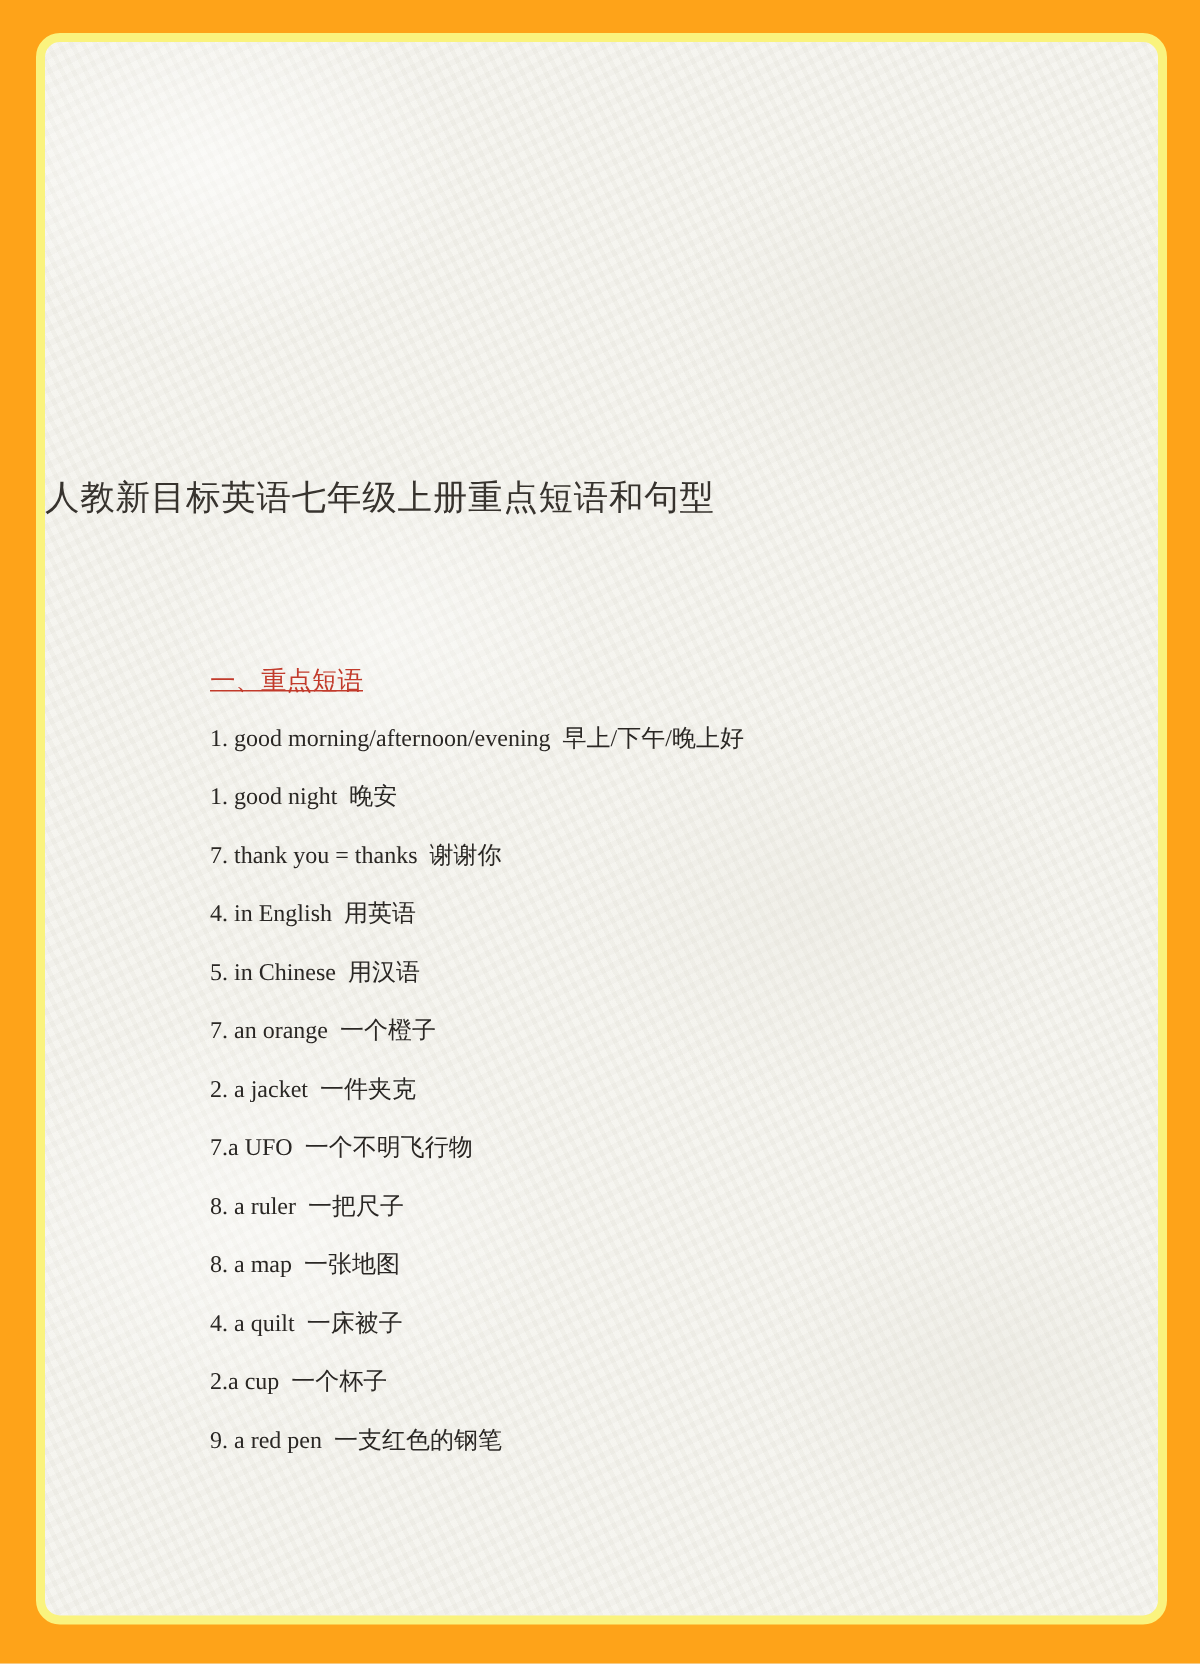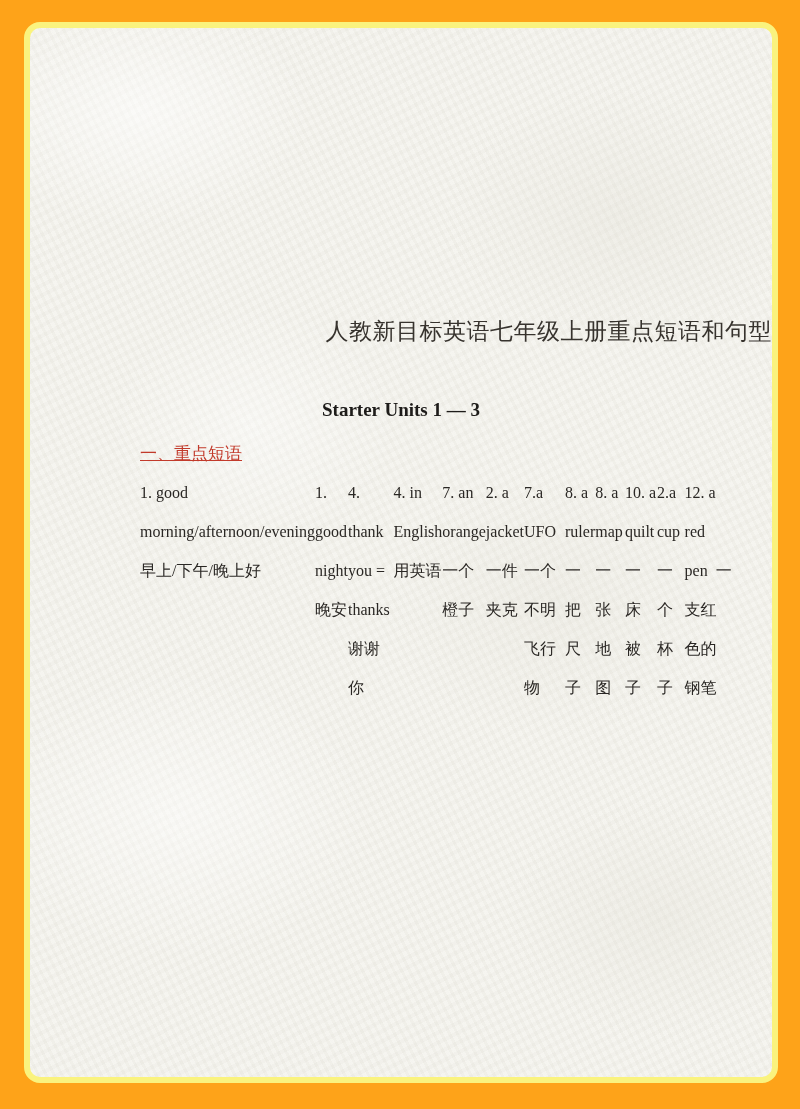--- a/index.html
+++ b/index.html
@@ -32,21 +32,21 @@
       radial-gradient(ellipse 320px 240px at 20% 75%, rgba(255,255,255,0.45), transparent 60%),
       radial-gradient(ellipse 260px 200px at 85% 85%, rgba(224,222,212,0.30), transparent 60%),
       repeating-linear-gradient(63deg,  rgba(218,216,206,0.12) 0 3px, rgba(255,255,255,0.14) 3px 7px),
       repeating-linear-gradient(-27deg, rgba(218,216,206,0.10) 0 4px, rgba(255,255,255,0.12) 4px 9px);
   }
   .doc-title {
     position: absolute;
     top: 288px;
     left: 0;
     width: 100%;
-    text-align: right;
+    text-align: left;
     font-size: 23px;
     letter-spacing: 0.5px;
     color: var(--text-dark, #37332e);
   }
   .doc-subtitle {
     position: absolute;
     top: 371px;
     left: 0;
     width: 100%;
     text-align: center;
@@ -62,47 +62,47 @@
     color: var(--accent-red, #c23a2b);
     white-space: pre-wrap;
     text-decoration: underline;
   }
   .phrase-list {
     position: absolute;
     top: 445px;
     left: 110px;
     right: 40px;
     display: flex;
-    flex-direction: row;
+    flex-direction: column;
   }
   .phrase-item {
     height: 39px;
     line-height: 39px;
     font-size: 16px;
     color: var(--text-body, #2a2724);
     white-space: pre-wrap;
   }
 </style>
 </head>
 <body>
 
 <div class="paper">
   <div class="doc-title">人教新目标英语七年级上册重点短语和句型</div>
 
-  <div class="doc-subtitle">Starter Units 1 — 3</div>
 
   <div class="section-heading">一、重点短语</div>
 
   <div class="phrase-list">
       <div class="phrase-item">1. good morning/afternoon/evening  早上/下午/晚上好</div>
       <div class="phrase-item">1. good night  晚安</div>
-      <div class="phrase-item">4. thank you = thanks  谢谢你</div>
+      <div class="phrase-item">7. thank you = thanks  谢谢你</div>
       <div class="phrase-item">4. in English  用英语</div>
+      <div class="phrase-item">5. in Chinese  用汉语</div>
       <div class="phrase-item">7. an orange  一个橙子</div>
       <div class="phrase-item">2. a jacket  一件夹克</div>
       <div class="phrase-item">7.a UFO  一个不明飞行物</div>
       <div class="phrase-item">8. a ruler  一把尺子</div>
       <div class="phrase-item">8. a map  一张地图</div>
-      <div class="phrase-item">10. a quilt  一床被子</div>
+      <div class="phrase-item">4. a quilt  一床被子</div>
       <div class="phrase-item">2.a cup  一个杯子</div>
-      <div class="phrase-item">12. a red pen  一支红色的钢笔</div>
+      <div class="phrase-item">9. a red pen  一支红色的钢笔</div>
     </div>
 </div>
 
 </body></html>

